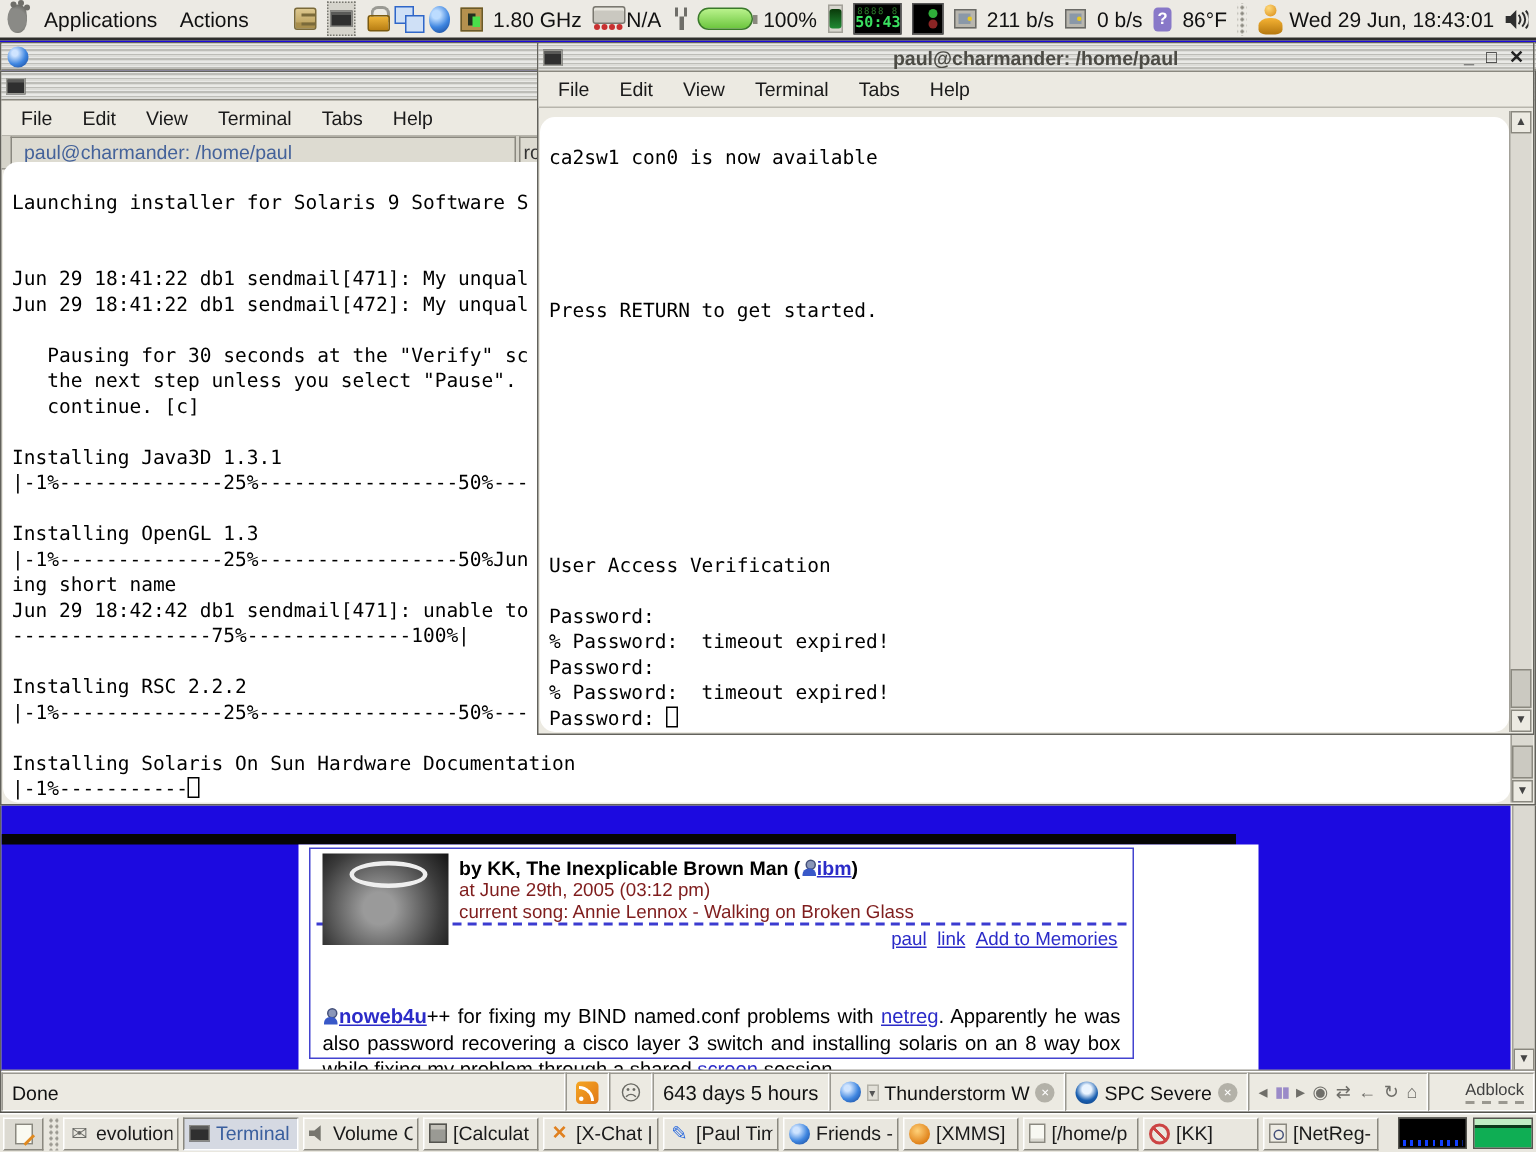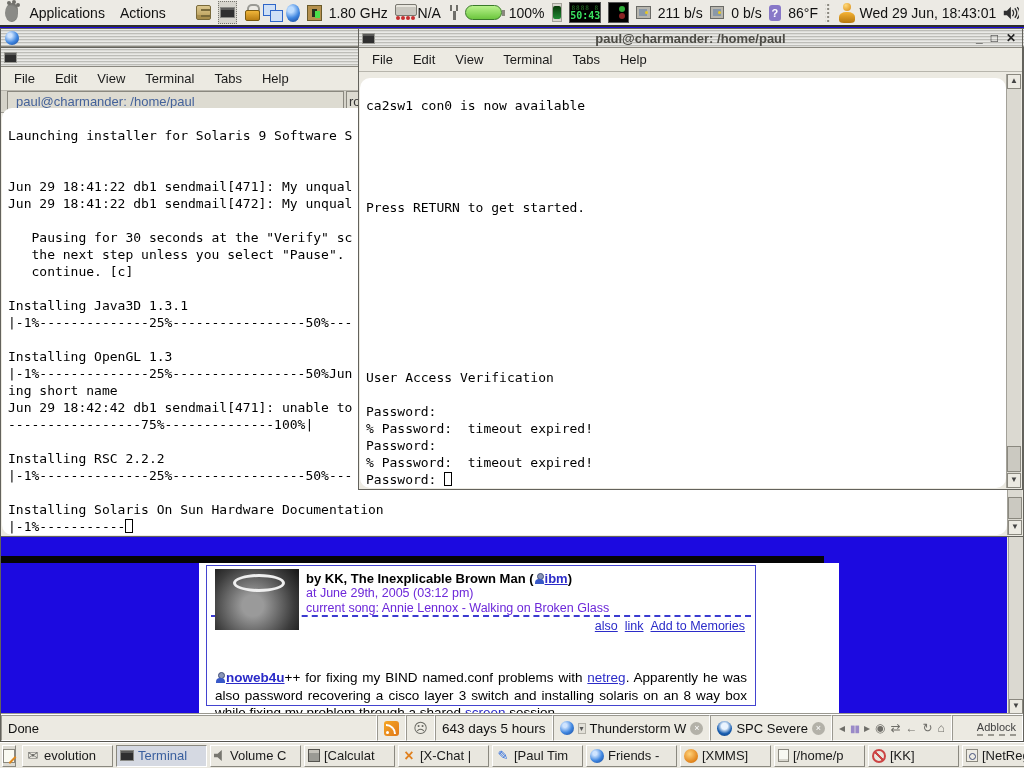--- a/index.html
+++ b/index.html
@@ -128,21 +128,21 @@
   .lj-col { position:absolute; left:198px; top:516px; width:640px; height:171px; background:#fff; overflow:hidden; }
   .lj-entry { position:absolute; left:7px; width:550px; border:1px solid #4343cf; background:#fff; }
   .entry1 { top:2px; height:141px; }
   .userpic { position:absolute; left:8px; top:3px; width:84px; height:61px; z-index:2;
     background:radial-gradient(circle at 45% 60%, #9a9a9a 0 18%, #3c3c3c 70%, #141414 100%); }
   .userpic::before { content:""; position:absolute; left:18px; top:5px; width:46px; height:12px; border-radius:50%;
     border:3px solid #efefef; }
   .entry-meta { position:absolute; left:99px; top:5px; right:8px; line-height:15px; }
   .byline { font-weight:bold; font-size:13px; color:#000; }
   .byline a, .lj-link { color:#2b2bc8; text-decoration:underline; }
-  .meta-line { font-size:12.5px; color:#6d28d9; }
+  .meta-line { font-size:12.5px; color:#7f1d1d; }
   .dash-sep { position:absolute; left:4px; right:4px; top:49px; border-top:2px dashed #3b3bd0; }
   .entry-actions { position:absolute; right:10px; top:53px; font-size:12.5px; color:#2b2bc8; }
   .entry-actions span { margin-left:7px; }
   .entry-body { position:absolute; left:8px; right:8px; top:72px; font-size:13.5px; line-height:17.5px;
     text-align:justify; color:#000;margin-top:31px; }
   .entry-body .bold-link { font-weight:bold; }
   .lj-user-icon { display:inline-block; width:11px; height:11px; position:relative; vertical-align:-1px; }
   .lj-user-icon::before { content:""; position:absolute; left:3px; top:0; width:5px; height:5px; border-radius:50%;
     background:#8a96b8; border:1px solid #44507a; }
   .lj-user-icon::after { content:""; position:absolute; left:1px; bottom:0; width:9px; height:5px;
@@ -179,21 +179,21 @@
   .taskbar { position:absolute; left:0; bottom:0; width:1024px; height:26px; z-index:40;
     background:#E9E7DF; border-top:1px solid #fff; box-shadow:0 -1px 0 #55544f;
     display:flex; align-items:center; gap:3px; padding:0 2px; }
   .notes-btn { width:27px; height:22px; background:#dcdad2; border:1px solid; border-color:#fff #8a887f #8a887f #fff;
     display:flex; align-items:center; justify-content:center; }
   .notes-btn i { width:12px; height:14px; background:#fafaf2; border:1px solid #8a887f; position:relative; }
   .notes-btn i::after { content:""; position:absolute; right:-3px; bottom:1px; width:9px; height:2px;
     background:#e0891f; transform:rotate(-45deg); }
   .t-handle { width:7px; height:22px;
     background:radial-gradient(circle, #9a9890 1px, transparent 1.2px); background-size:4px 4px; }
-  .task-btn { width:91px; height:22px; background:#E9E7DF; border:1px solid;
+  .task-btn { width:77px; height:22px; background:#E9E7DF; border:1px solid;
     border-color:#fff #8a887f #8a887f #fff; display:flex; align-items:center; gap:4px; padding:0 3px;
     font-size:13px; overflow:hidden; white-space:nowrap; color:#1a1a1a; }
   .task-btn.active { background:#d5d9e2; border-color:#8a887f #fff #fff #8a887f; color:#3a5f9e; }
   .task-btn .tlabel { overflow:hidden; white-space:nowrap; }
   .graphs { margin-left:auto; display:flex; gap:4px; align-items:center; }
   .graph-black { width:46px; height:21px; background:#000; border:1px solid #55544f; position:relative; }
   .graph-black::after { content:""; position:absolute; left:2px; right:2px; bottom:1px; height:4px;
     background:repeating-linear-gradient(90deg,#1240ff 0 2px, transparent 2px 5px); }
   .graph-green { width:40px; height:21px; border:1px solid #55544f;
     background:linear-gradient(180deg,#bfeec4 0 4px, #0a3a1a 4px 6px, #0fae54 6px 100%); }
@@ -251,21 +251,21 @@
       <div class="lj-col">
 
         <div class="lj-entry entry1">
           <div class="userpic"></div>
           <div class="entry-meta">
             <div class="byline"><span>by KK, The Inexplicable Brown Man (</span><span class="lj-user-icon"></span><a>ibm</a><span>)</span></div>
             <div class="meta-line">at June 29th, 2005 (03:12 pm)</div>
             <div class="meta-line">current song: Annie Lennox - Walking on Broken Glass</div>
           </div>
           <div class="dash-sep"></div>
-          <div class="entry-actions"><span class="lj-link">also</span><span class="lj-link">link</span><span class="lj-link">Add to Memories</span></div>
+          <div class="entry-actions"><span class="lj-link">paul</span><span class="lj-link">link</span><span class="lj-link">Add to Memories</span></div>
           <div class="entry-body"><span class="lj-user-icon"></span><a class="bold-link lj-link">noweb4u</a><span>++ for fixing my BIND named.conf problems with </span><a class="lj-link">netreg</a><span>. Apparently he was also password recovering a cisco layer 3 switch and installing solaris on an 8 way box while fixing my problem through a shared </span><a class="lj-link">screen</a><span> session.</span></div>
         </div>
 
       </div>
     </div>
     <div class="sb browser-sb">
       <div class="arrow down">▼</div>
     </div>
 
     <div class="statusbar">

